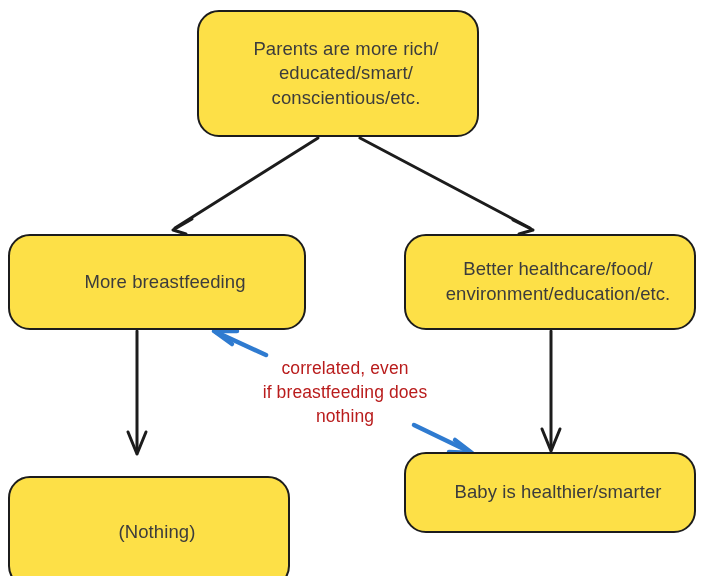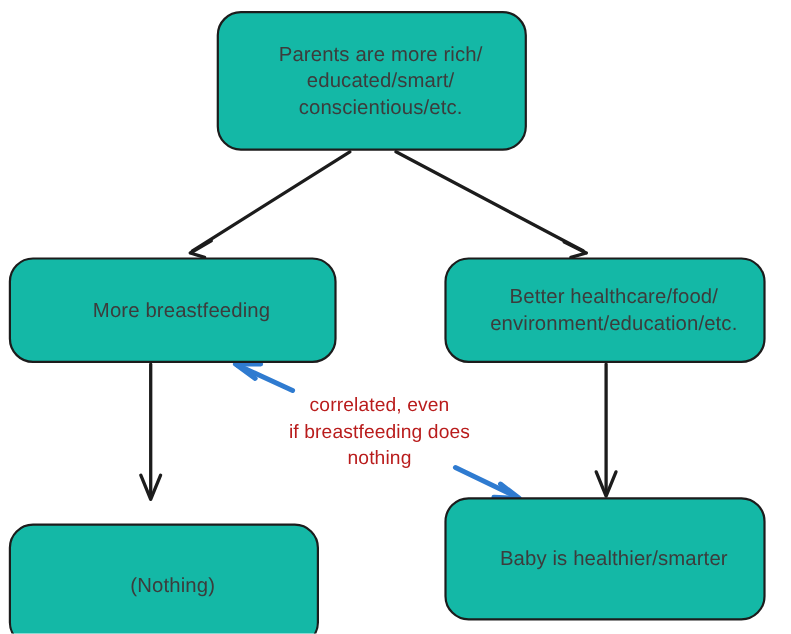--- a/index.html
+++ b/index.html
@@ -19,21 +19,21 @@
     left: 0;
     top: 0;
     width: 719px;
     height: 576px;
   }
   .node-box {
     position: absolute;
     box-sizing: border-box;
     border: 2.6px solid #1c1c1c;
     border-radius: 22px;
-    background: #14b8a6;
+    background: #fde047;
     display: flex;
     align-items: center;
     justify-content: center;
     text-align: center;
     padding-left: 16px;
   }
   .node-label {
     color: #3c3c3c;
     font-size: 18.5px;
     line-height: 1.33;
@@ -64,21 +64,21 @@
     left: 8px;
     top: 455px;
     width: 282px;
     height: 112px;
     margin-top: 21px;
   }
   #node-baby {
     left: 404px;
     top: 452px;
     width: 292px;
-    height: 112px;
+    height: 81px;
   }
   #annotation-note {
     position: absolute;
     left: 231px;
     top: 357px;
     width: 228px;
     text-align: center;
     color: #b91c1c;
     font-size: 17.5px;
     line-height: 1.36;

